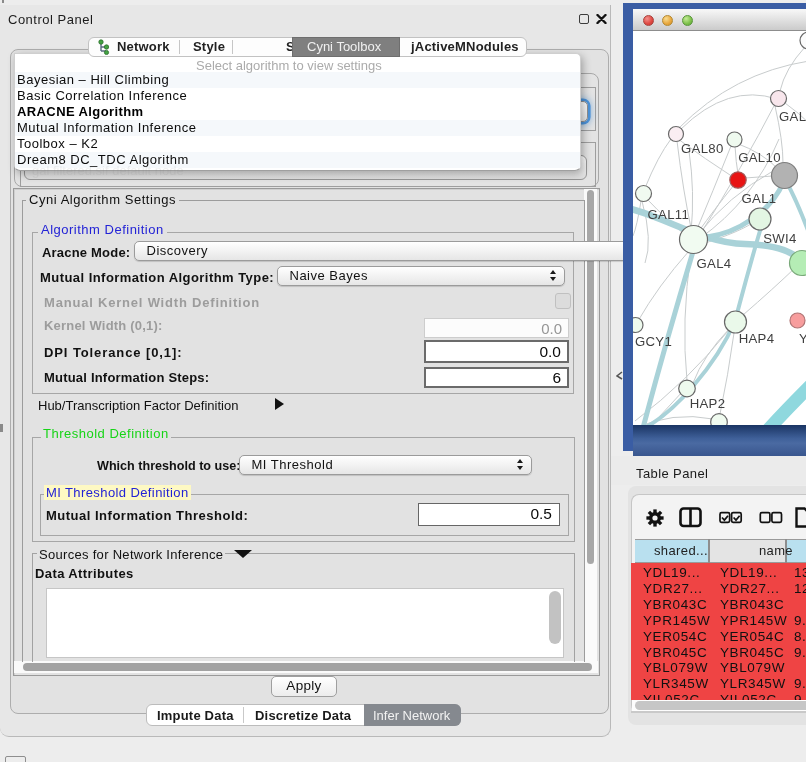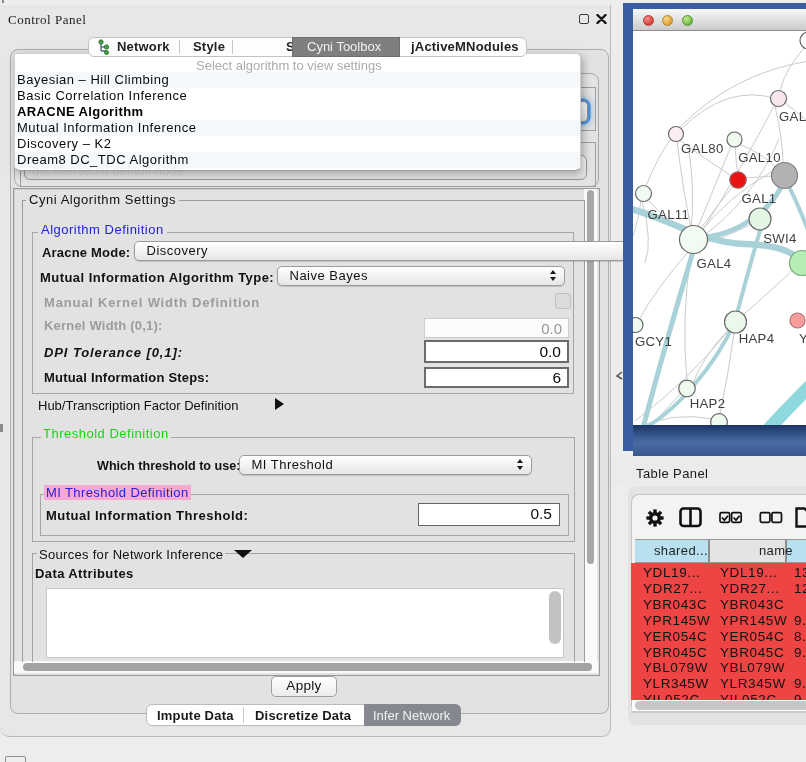--- a/index.html
+++ b/index.html
@@ -5,21 +5,21 @@
 body{width:806px;height:762px;overflow:hidden;background:#ededed;
   font-family:"Liberation Sans",sans-serif;-webkit-font-smoothing:antialiased;}
 #page{position:relative;width:806px;height:762px;overflow:hidden;}
 .abs{position:absolute;}
 .b13{font-size:13px;font-weight:bold;letter-spacing:.2px;}
 .r13{font-size:13px;}
 </style></head>
 <body><div id="page">
 
 <div class="abs" style="left:0;top:5px;width:610px;height:731px;background:#e7e7e7;border-right:1px solid #b9b9b9;border-bottom:1px solid #b9b9b9;border-radius:0 0 9px 9px;"></div>
-<div class="abs r13" style="left:8px;top:11.5px;color:#1c1c1c;letter-spacing:.5px;font-family:Liberation Serif, serif;">Control Panel</div>
+<div class="abs r13" style="left:8px;top:11.5px;color:#1c1c1c;letter-spacing:.5px;">Control Panel</div>
 
 <div class="abs" style="left:579px;top:14px;width:8px;height:8px;border:1.6px solid #3c3c3c;border-radius:2px;"></div>
 <svg class="abs" style="left:596px;top:14px;" width="11" height="10" viewBox="0 0 11 10">
       <path d="M1.5 1 L9.5 9 M9.5 1 L1.5 9" stroke="#111" stroke-width="2.4" stroke-linecap="round"></path>
     </svg>
 
 <div class="abs" style="left:2px;top:0;width:2px;height:3px;background:#8a8a8a;"></div>
 
 <div class="abs" style="left:10px;top:49px;width:597px;height:663px;background:#e2e2e2;border:1px solid #adadad;border-radius:8px;"></div>
 
@@ -50,38 +50,38 @@
 <div class="abs combo" style="left:277px;top:266px;width:288px;height:20px;">
       <span>Naive Bayes</span>
     </div>
 
 <div class="abs b13" style="left:44px;top:295px;color:#9c9c9c;letter-spacing:.8px;">Manual Kernel Width Definition</div>
 <div class="abs" style="left:555px;top:293px;width:14px;height:14px;background:#dcdcdc;border:1px solid #c0c0c0;border-radius:3px;"></div>
 
 <div class="abs b13" style="left:44px;top:318px;color:#9c9c9c;">Kernel Width (0,1):</div>
 <div class="abs" style="left:424px;top:317.5px;width:145px;height:20px;background:#fcfcfc;border:1px solid #cdcdcd;color:#969696;font-size:15px;text-align:right;line-height:19px;padding-right:6px;box-sizing:border-box;">0.0</div>
 
-<div class="abs b13" style="left:44px;top:345px;color:#111;letter-spacing:.9px;font-style:italic;">DPI Tolerance [0,1]:</div>
+<div class="abs b13" style="left:44px;top:345px;color:#111;letter-spacing:.9px;">DPI Tolerance [0,1]:</div>
 <div class="abs" style="left:424px;top:340px;width:145px;height:23px;background:#fff;border:2px solid #6b6b6b;color:#0a0a0a;font-size:15.5px;text-align:right;line-height:19px;padding-right:6px;box-sizing:border-box;">0.0</div>
 
 <div class="abs b13" style="left:44px;top:370px;color:#111;">Mutual Information Steps:</div>
 <div class="abs" style="left:424px;top:366.5px;width:145px;height:21.5px;background:#fff;border:2px solid #6b6b6b;color:#0a0a0a;font-size:15.5px;text-align:right;line-height:17.5px;padding-right:6px;box-sizing:border-box;">6</div>
 
 <div class="abs r13" style="left:38px;top:398px;color:#111;">Hub/Transcription Factor Definition</div>
 <div class="abs" style="left:275px;top:398px;width:0;height:0;border-left:9px solid #111;border-top:6.5px solid transparent;border-bottom:6.5px solid transparent;"></div>
 
 <div class="abs" style="left:32px;top:437px;width:541px;height:103px;border:1px solid #a6a6a6;"></div>
 <div class="abs r13" style="left:41px;top:426px;background:#e2e2e2;padding:0 2px;color:#17d417;letter-spacing:.5px;">Threshold Definition</div>
 <div class="abs" style="left:97px;top:459px;color:#111;font-size:12.6px;font-weight:bold;">Which threshold to use:</div>
 <div class="abs combo" style="left:239px;top:455px;width:293px;height:20px;">
       <span>MI Threshold</span>
     </div>
 
 <div class="abs" style="left:40px;top:494px;width:527px;height:40px;border:1px solid #a6a6a6;"></div>
-<div class="abs r13" style="left:44px;top:484.5px;background:#f9a8d4;padding:0 2px;color:#2323d6;letter-spacing:.4px;">MI Threshold Definition</div>
+<div class="abs r13" style="left:44px;top:484.5px;background:#fef9c3;padding:0 2px;color:#2323d6;letter-spacing:.4px;">MI Threshold Definition</div>
 <div class="abs b13" style="left:46px;top:508px;color:#111;letter-spacing:.5px;">Mutual Information Threshold:</div>
 <div class="abs" style="left:418px;top:503px;width:142px;height:23px;background:#fff;border:1.5px solid #666;color:#0a0a0a;font-size:15.5px;text-align:right;line-height:20px;padding-right:7px;box-sizing:border-box;">0.5</div>
 
 <div class="abs" style="left:32px;top:553px;width:541px;height:108px;border:1px solid #a2a2a2;border-bottom:none;"></div>
 <div class="abs r13" style="left:37px;top:546.5px;background:#e2e2e2;padding:0 2px;color:#111;letter-spacing:.3px;">Sources for Network Inference</div>
 <div class="abs" style="left:234px;top:550px;width:0;height:0;border-top:8px solid #111;border-left:9.5px solid transparent;border-right:9.5px solid transparent;"></div>
 <div class="abs b13" style="left:35px;top:566px;color:#111;letter-spacing:.4px;">Data Attributes</div>
 
 <div class="abs" style="left:46px;top:588px;width:518px;height:70px;background:#fff;border:1px solid #c6c6c6;box-sizing:border-box;"></div>
 <div class="abs" style="left:549px;top:591px;width:12px;height:53px;background:#c2c2c2;border-radius:6px;"></div>
@@ -117,21 +117,21 @@
 
 <div class="abs" style="left:14px;top:53px;width:567px;height:118px;background:#fff;border:1px solid #cfcfcf;border-bottom-color:#9f9f9f;border-radius:0 5px 6px 6px;box-shadow:2px 3px 8px rgba(0,0,0,.30);z-index:20;box-sizing:border-box;"></div>
     <div class="abs" style="left:15px;top:72px;width:565px;height:16px;background:#f5f8fb;z-index:20;"></div>
     <div class="abs" style="left:15px;top:120px;width:565px;height:16px;background:#f5f8fb;z-index:20;"></div>
     <div class="abs" style="left:15px;top:152px;width:565px;height:16px;background:#f5f8fb;z-index:20;"></div>
 <div class="abs r13" style="left:196px;top:58px;color:#ababab;z-index:21;">Select algorithm to view settings</div>
 <div class="abs r13" style="left:17px;top:72px;color:#0b0b0b;z-index:21;letter-spacing:.5px;">Bayesian – Hill Climbing</div>
 <div class="abs r13" style="left:17px;top:88px;color:#0b0b0b;z-index:21;letter-spacing:.5px;">Basic Correlation Inference</div>
 <div class="abs b13" style="left:17px;top:104px;color:#000;z-index:21;letter-spacing:.4px;">ARACNE Algorithm</div>
 <div class="abs r13" style="left:17px;top:120px;color:#0b0b0b;z-index:21;letter-spacing:.5px;">Mutual Information Inference</div>
-<div class="abs r13" style="left:17px;top:136px;color:#0b0b0b;z-index:21;letter-spacing:.5px;">Discovery – K2</div>
+<div class="abs r13" style="left:17px;top:136px;color:#0b0b0b;z-index:21;letter-spacing:.5px;">Toolbox – K2</div>
 <div class="abs r13" style="left:17px;top:152px;color:#0b0b0b;z-index:21;letter-spacing:.5px;">Dream8 DC_TDC Algorithm</div>
 <div class="abs r13" style="left:32px;top:163px;color:rgba(130,130,130,.12);z-index:21;">gal filtered.sif default node</div>
 
 <svg class="abs" style="left:616px;top:371px;" width="7" height="9" viewBox="0 0 7 9">
       <path d="M6 1 L1 5 L6 8" fill="none" stroke="#555" stroke-width="1.6"></path>
     </svg>
 
 <div class="abs" style="left:623px;top:3px;width:183px;height:448px;background:#3a5da4;"></div>
 <div class="abs" style="left:633px;top:424px;width:173px;height:32px;background:linear-gradient(#17315f,#3f6099 45%,#4a6aa2 60%,#39568e);"></div>
 <div class="abs" style="left:633px;top:9px;width:173px;height:22px;background:linear-gradient(#f8f8f8,#cbcbcb);border-bottom:1px solid #8d8d8d;box-sizing:border-box;"></div>

